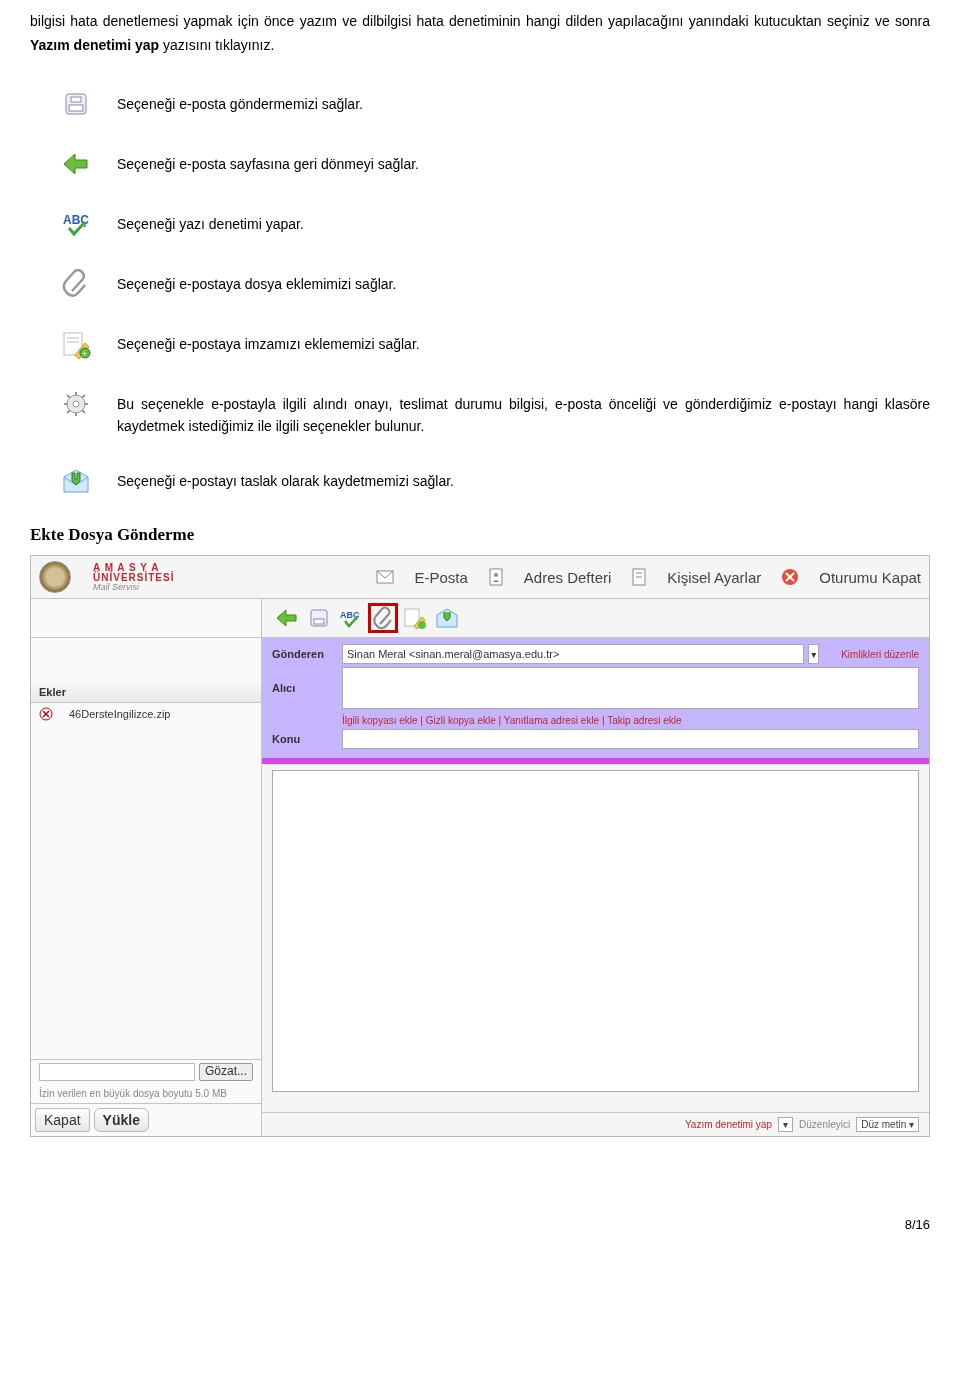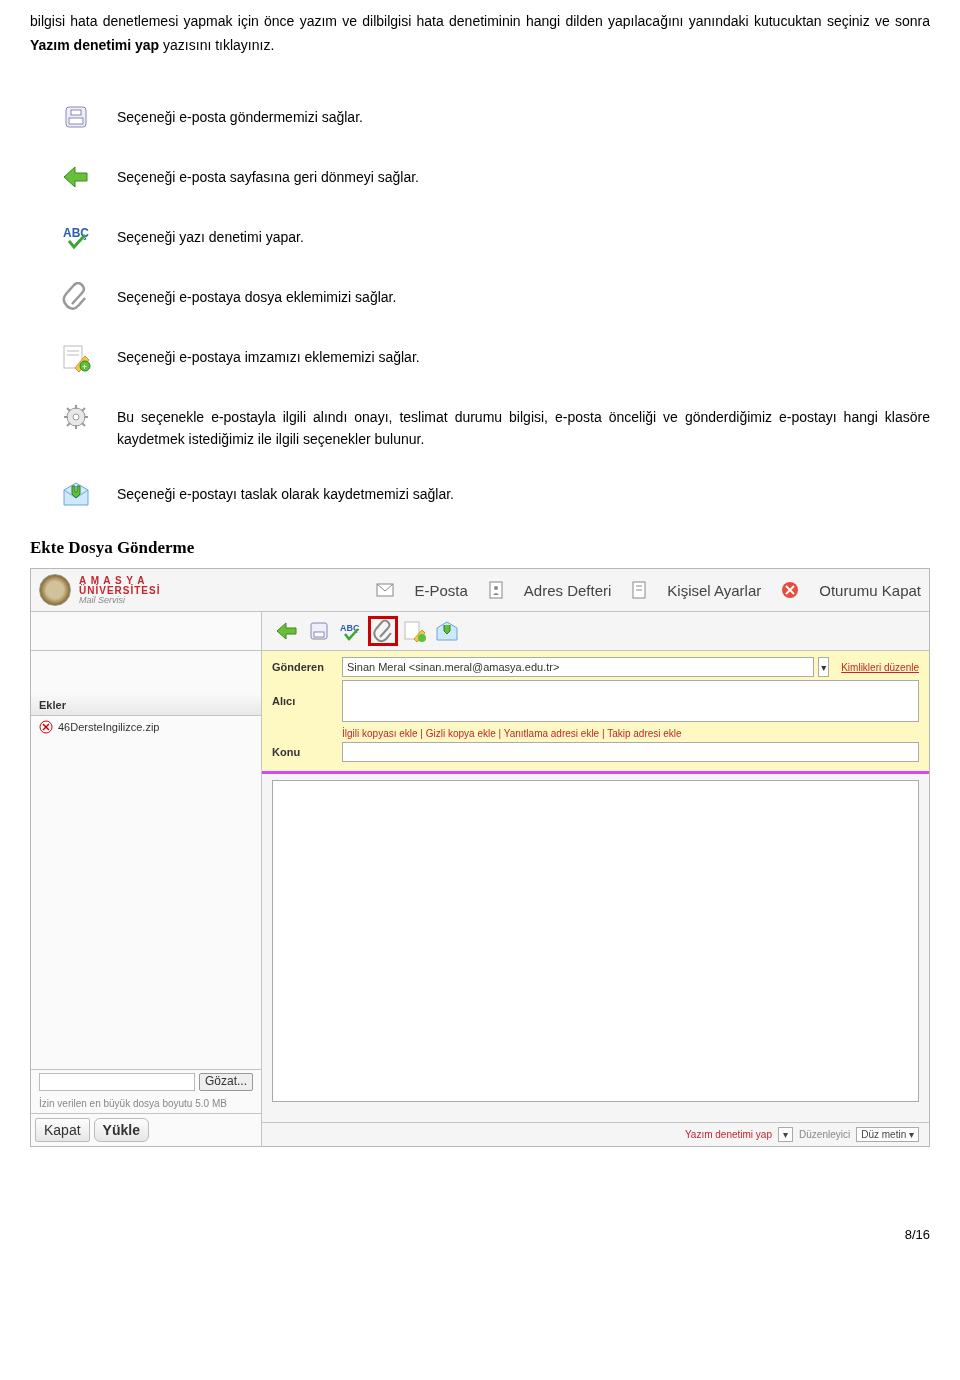--- a/index.html
+++ b/index.html
@@ -10,21 +10,21 @@
     width: 960px;
     font-size: 14px;
     color: #000;
   }
   .page {
     padding: 10px 30px 20px 30px;
   }
   .intro {
     line-height: 1.7;
     text-align: justify;
-    margin-bottom: 43px;
+    margin-bottom: 30px;
   }
   .intro .bold {
     font-weight: bold;
   }
   .feature-list {
     margin-left: 30px;
   }
   .feature-row {
     display: flex;
     align-items: flex-start;
@@ -65,21 +65,21 @@
     justify-content: space-between;
     align-items: center;
     background: #f5f5f5;
     border-bottom: 1px solid #c4c4c4;
     padding: 2px 8px;
     height: 38px;
   }
   .ss-logo {
     display:flex;
     align-items:center;
-    gap:8px;
+    gap:22px;
   }
   .ss-logo-emblem {
     width: 30px;
     height: 30px;
     background: radial-gradient(circle,#d2c29c 40%, #8a6d2f 70%);
     border-radius: 50%;
     border: 1px solid #999;
   }
   .ss-logo-text {
     line-height: 1.0;
@@ -133,21 +133,21 @@
     padding:4px 8px;
     font-weight:bold;
     font-size:11px;
     color:#333;
     margin-top:44px;
   }
   .ss-attach-item {
     padding:4px 8px;
     display:flex;
     align-items:center;
-    gap:5px;
+    gap:16px;
     font-size:11px;
   }
   .ss-left-spacer { flex:1; min-height:300px; }
   .ss-gozat-row {
     display:flex;
     justify-content:flex-end;
     padding:3px 8px;
     border-top:1px solid #c4c4c4;
   }
   .ss-gozat-btn {
@@ -176,22 +176,22 @@
     border-radius:2px;
   }
   .ss-right {
     flex:1;
     background:#f5f5f5;
     display:flex;
     flex-direction:column;
   }
   .ss-form {
     padding:6px 10px;
-    background:#fef9c3;
-    border-bottom:3px solid #d946ef;
+    background:#c4b5fd;
+    border-bottom:6px solid #d946ef;
   }
   .ss-form-row {
     display:flex;
     align-items:center;
     margin-bottom:3px;
   }
   .ss-form-label {
     width:70px;
     font-size:11px;
     font-weight:bold;
@@ -466,21 +466,21 @@
             </div>
         </div>
 
         <div class="ss-form">
           <div class="ss-form-row">
             <div class="ss-form-label">Gönderen</div>
             <div class="ss-form-input">
                 <span>Sinan Meral &lt;sinan.meral@amasya.edu.tr&gt;</span>
               </div>
             <div class="ss-dd">▾</div>
-            <span style="color:#c1272d;font-size:10px;margin-left:12px;text-decoration:underline;">Kimlikleri düzenle</span>
+            <span style="color:#c1272d;font-size:10px;margin-left:22px;">Kimlikleri düzenle</span>
           </div>
           <div class="ss-form-row">
             <div class="ss-form-label">Alıcı</div>
             <div class="ss-form-input tall"></div>
           </div>
           <div class="ss-link-line">İlgili kopyası ekle | Gizli kopya ekle | Yanıtlama adresi ekle | Takip adresi ekle</div>
           <div class="ss-form-row">
             <div class="ss-form-label">Konu</div>
             <div class="ss-form-input"></div>
           </div>

